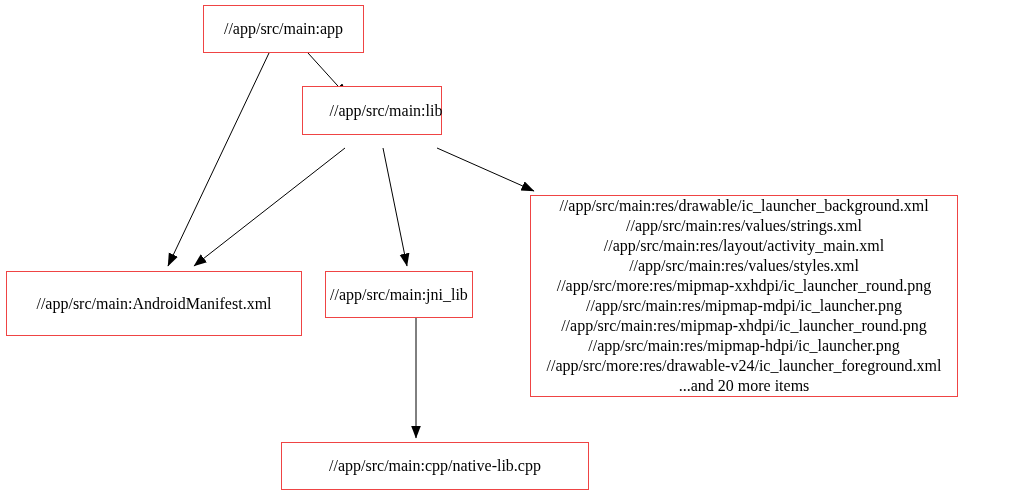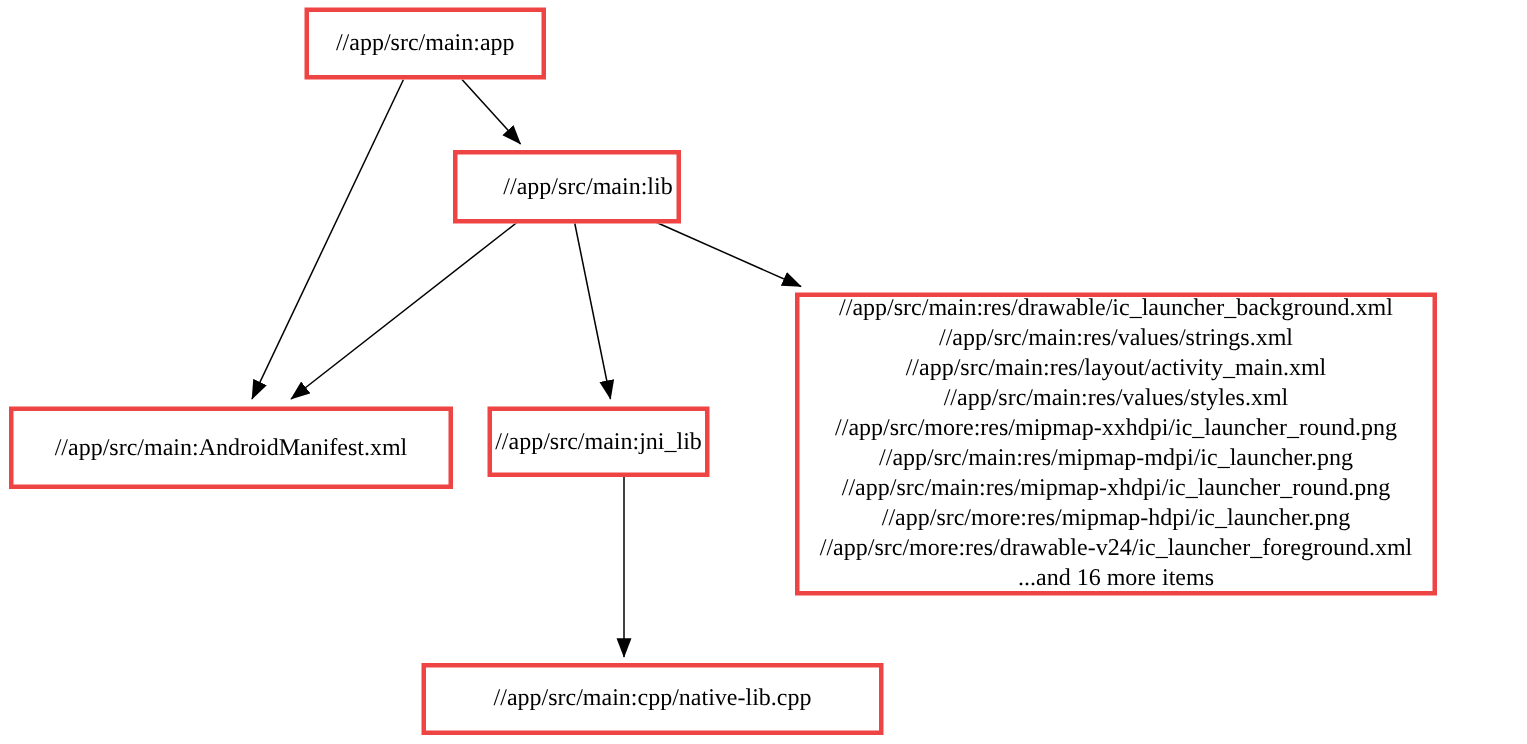--- a/index.html
+++ b/index.html
@@ -23,34 +23,34 @@
     width: 1018px;
     height: 496px;
   }
   #edges line {
     stroke: #000000;
     stroke-width: 1;
   }
   .node {
     position: absolute;
     box-sizing: border-box;
-    border: 3px solid #ef4444;
+    border: 1px solid #ef4444;
     background: #ffffff;
     display: flex;
     flex-direction: column;
     align-items: center;
     justify-content: center;
     text-align: center;
     font-size: 16px;
     line-height: 20px;
     white-space: nowrap;
   }
   #node-app            { left: 203px; top: 5px;   width: 161px; height: 48px; }
-  #node-lib            { left: 302px; top: 100px;  width: 152px; height: 49px; padding-left: 28px; }
-  #node-manifest       { left: 6px;   top: 271px; width: 296px; height: 55px; }
+  #node-lib            { left: 302px; top: 86px;  width: 140px; height: 49px; padding-left: 28px; }
+  #node-manifest       { left: 6px;   top: 271px; width: 296px; height: 65px; }
   #node-jni-lib        { left: 325px; top: 271px; width: 148px; height: 47px; }
   #node-res-group      { left: 530px; top: 195px; width: 428px; height: 202px; }
   #node-native-lib-cpp { left: 281px; top: 442px; width: 308px; height: 48px; }
   .res-line { height: 20px; }
 </style>
 </head>
 <body>
 
 <div id="canvas">
 
@@ -85,22 +85,22 @@
   </div>
 
   <div class="node" id="node-res-group">
     <div class="res-line">//app/src/main:res/drawable/ic_launcher_background.xml</div>
     <div class="res-line">//app/src/main:res/values/strings.xml</div>
     <div class="res-line">//app/src/main:res/layout/activity_main.xml</div>
     <div class="res-line">//app/src/main:res/values/styles.xml</div>
     <div class="res-line">//app/src/more:res/mipmap-xxhdpi/ic_launcher_round.png</div>
     <div class="res-line">//app/src/main:res/mipmap-mdpi/ic_launcher.png</div>
     <div class="res-line">//app/src/main:res/mipmap-xhdpi/ic_launcher_round.png</div>
-    <div class="res-line">//app/src/more:res/mipmap-hdpi/ic_launcher.png</div>
+    <div class="res-line">//app/src/main:res/mipmap-hdpi/ic_launcher.png</div>
     <div class="res-line">//app/src/more:res/drawable-v24/ic_launcher_foreground.xml</div>
-    <div class="res-line">...and 16 more items</div>
+    <div class="res-line">...and 20 more items</div>
   </div>
 
   <div class="node" id="node-native-lib-cpp">
     <span>//app/src/main:cpp/native-lib.cpp</span>
   </div>
 
 </div>
 
 </body></html>

